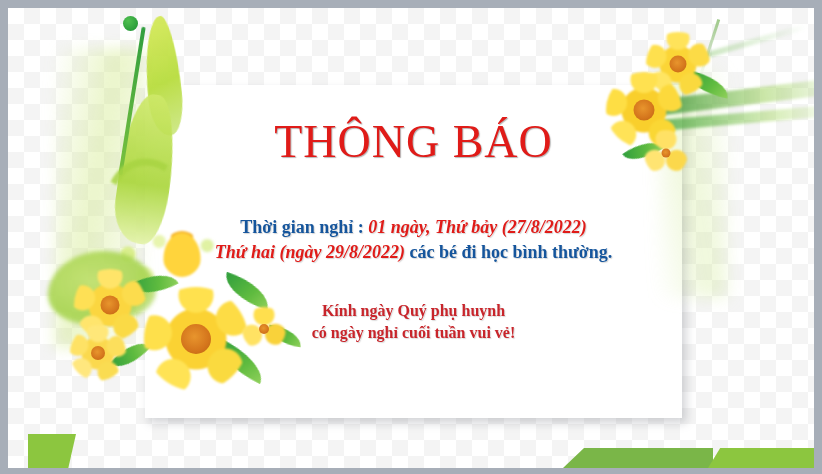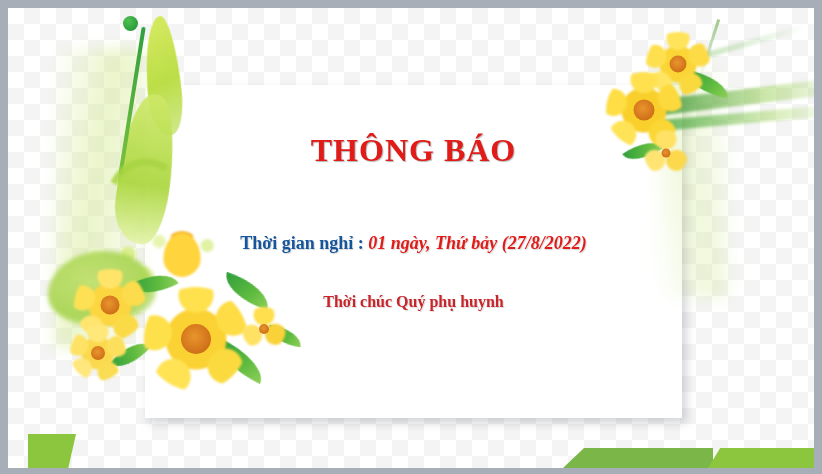--- a/index.html
+++ b/index.html
@@ -65,24 +65,24 @@
     left: 137px;
     top: 77px;
     width: 537px;
     height: 333px;
     z-index: 9;
     text-align: center;
     pointer-events: none;
   }
 
   .title {
-    margin: 16px;
+    margin: 0;
     padding-top: 32px;
-    font-size: 32px;
-    font-weight: bold;
+    font-size: 46px;
+    font-weight: normal;
     letter-spacing: 1px;
     color: #e01b18;
     text-shadow: 1px 1px 1px rgba(90,90,90,0.45);
     line-height: 1.1;
   }
 
   .subtitle {
     margin: 0;
     padding-top: 9px;
     font-size: 19px;
@@ -442,24 +442,29 @@
     </div>
 
     <div id="text-block">
       <h1 class="title">THÔNG BÁO</h1>
 
       <div class="body-lines">
         <div class="body-line">
           <span class="seg-blue">Thời gian nghỉ :</span>
           <span class="seg-red">01 ngày, Thứ bảy (27/8/2022)</span>
         </div>
+        <div class="body-line">
+          <span class="seg-red">Thứ hai (ngày 29/8/2022)</span>
+          <span class="seg-blue">các bé đi học bình thường.</span>
+        </div>
       </div>
 
       <div class="closing">
-        <div class="closing-line">Thời chúc Quý phụ huynh</div>
+        <div class="closing-line">Kính ngày Quý phụ huynh</div>
+        <div class="closing-line">có ngày nghỉ cuối tuần vui vẻ!</div>
       </div>
     </div>
 
     <div id="ribbon">
       <div id="rb-left"></div>
       <div id="rb-mid"></div>
       <div id="rb-right"></div>
     </div>
 
   </div>

